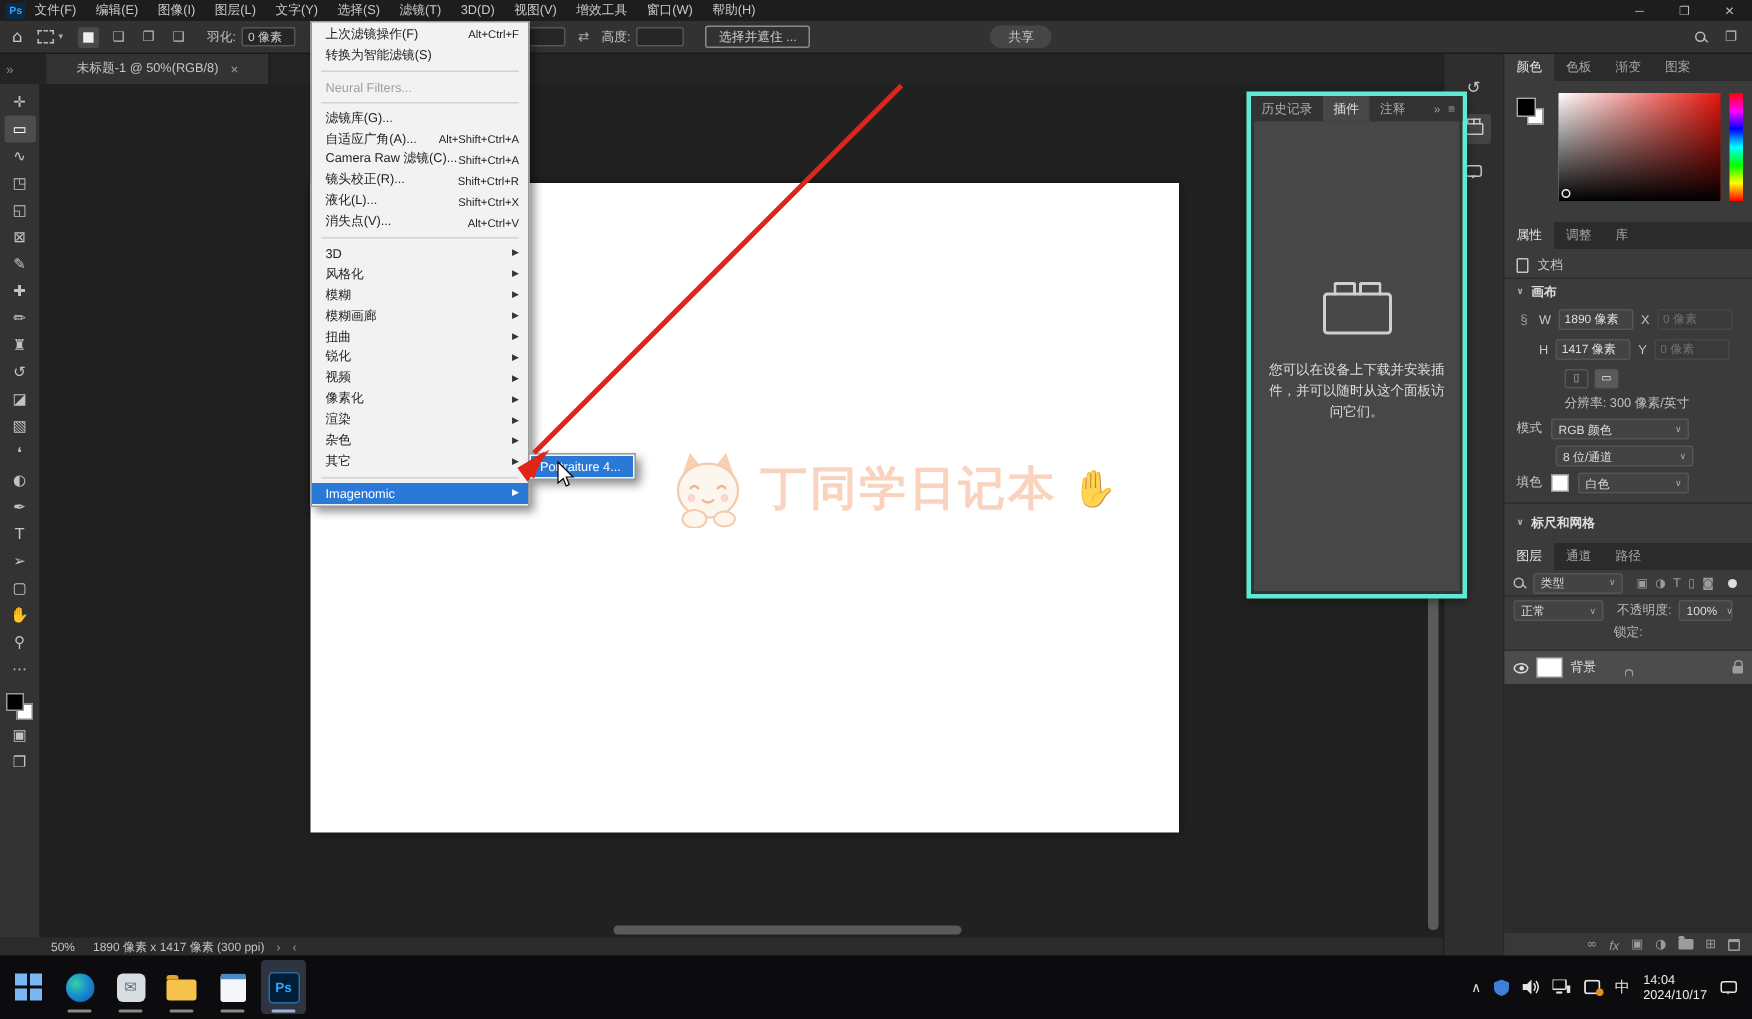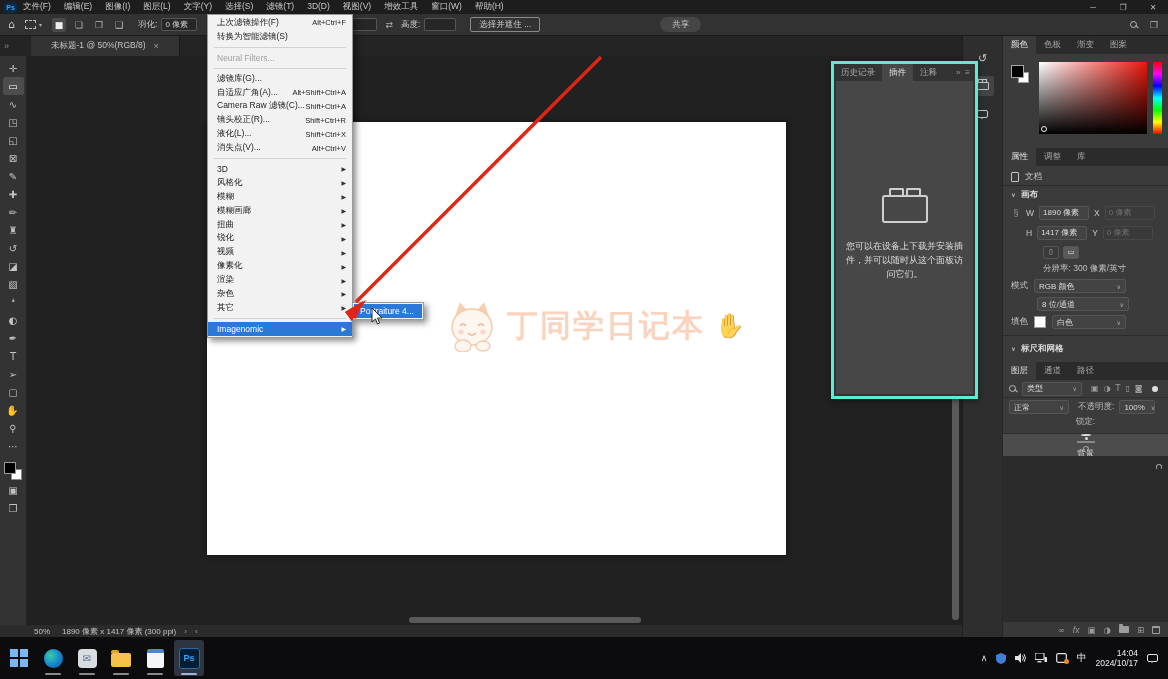--- a/index.html
+++ b/index.html
@@ -160,21 +160,21 @@
   .lrow { display:flex; align-items:center; padding:0 6px; gap:5px; }
   .lfilter { height:18px; border-bottom:1px solid #2e2e2e; }
   .lficons { display:flex; gap:5px; margin-left:4px; color:#9c9c9c; font-size:8px; align-items:center; }
   .ldot { width:6px; height:6px; border-radius:50%; background:#ddd; margin-left:4px; }
   .lblend { height:18px; }
   .llock { height:18px; border-bottom:1px solid #2e2e2e;flex-direction:column; }
   .lockicons { display:flex; gap:4px; align-items:center; color:#9c9c9c; font-size:8px; }
   .icon-lock { position:relative; width:7px; height:5px; background:#9c9c9c; border-radius:1px; display:inline-block; margin-top:3px; }
   .icon-lock::before { content:""; position:absolute; top:-4px; left:1px; width:3.5px; height:3.5px;
     border:1px solid #9c9c9c; border-bottom:none; border-radius:3px 3px 0 0; }
-  .layer-row { height:22px; background:#4c4c4c; color:#e0e0e0;flex-direction:column; }
+  .layer-row { height:22px; background:#4c4c4c; color:#e0e0e0; }
   .icon-eye { position:relative; width:10px; height:7px; border:1px solid #ddd; border-radius:50%; display:inline-block; }
   .icon-eye::after { content:""; position:absolute; left:3px; top:1.5px; width:3px; height:3px; background:#ddd; border-radius:50%; }
   .lthumb { width:18px; height:14px; background:#fff; border:1px solid #888; }
   .layer-empty { flex:1; background:#2b2b2b; }
   .lbottom { height:16px; background:#383838; display:flex; align-items:center; justify-content:flex-end;
     gap:8px; padding:0 8px; color:#9c9c9c; font-size:8.5px; border-top:1px solid #2a2a2a; }
   .cfolder { position:relative; width:10px; height:7px; background:#9c9c9c; border-radius:1px; display:inline-block; }
   .cfolder::before { content:""; position:absolute; top:-2px; left:0; width:4px; height:2px; background:#9c9c9c; border-radius:1px 1px 0 0; }
   .ctrash { width:8px; height:8px; border:1px solid #9c9c9c; border-top:2.5px solid #9c9c9c; border-radius:1px; display:inline-block; }
 
@@ -198,21 +198,21 @@
     background:radial-gradient(circle at 35% 35%,#35d0a0 0%,#1b8fd0 45%,#0b57a8 100%); }
   .mail-ic { width:19px; height:19px; border-radius:4px; background:#d8dde2; display:flex; align-items:center;
     justify-content:center; color:#5b7288; font-size:10px; }
   .folder-ic { position:relative; width:20px; height:14px; background:#f6c24a; border-radius:2px; margin-top:4px; }
   .folder-ic::before { content:""; position:absolute; top:-3px; left:0; width:8px; height:3px; background:#e0a32e; border-radius:2px 2px 0 0; }
   .note-ic { width:17px; height:19px; background:#f4f6f8; border-radius:2px; border-top:4px solid #4f86c6; }
   .ps-ic { width:21px; height:21px; background:#001e36; border:1px solid #2d6aa0; border-radius:3px;
     color:#31a8ff; font-size:9px; font-weight:bold; display:flex; align-items:center; justify-content:center; }
   .tray { margin-left:auto; display:flex; align-items:center; gap:9px; padding-right:10px; color:#e4e4e4; }
   .tray .ti { font-size:9px; display:flex; align-items:center; }
-  .clock { text-align:right; font-size:8.5px; line-height:10px; color:#eee; }
+  .clock { font-size:8.5px; line-height:10px; color:#eee; }
 </style>
 </head>
 <body>
 
 <div class="screen">
 
   <div class="titlebar">
     <div class="ps-logo">Ps</div>
     <div class="menus">
 

